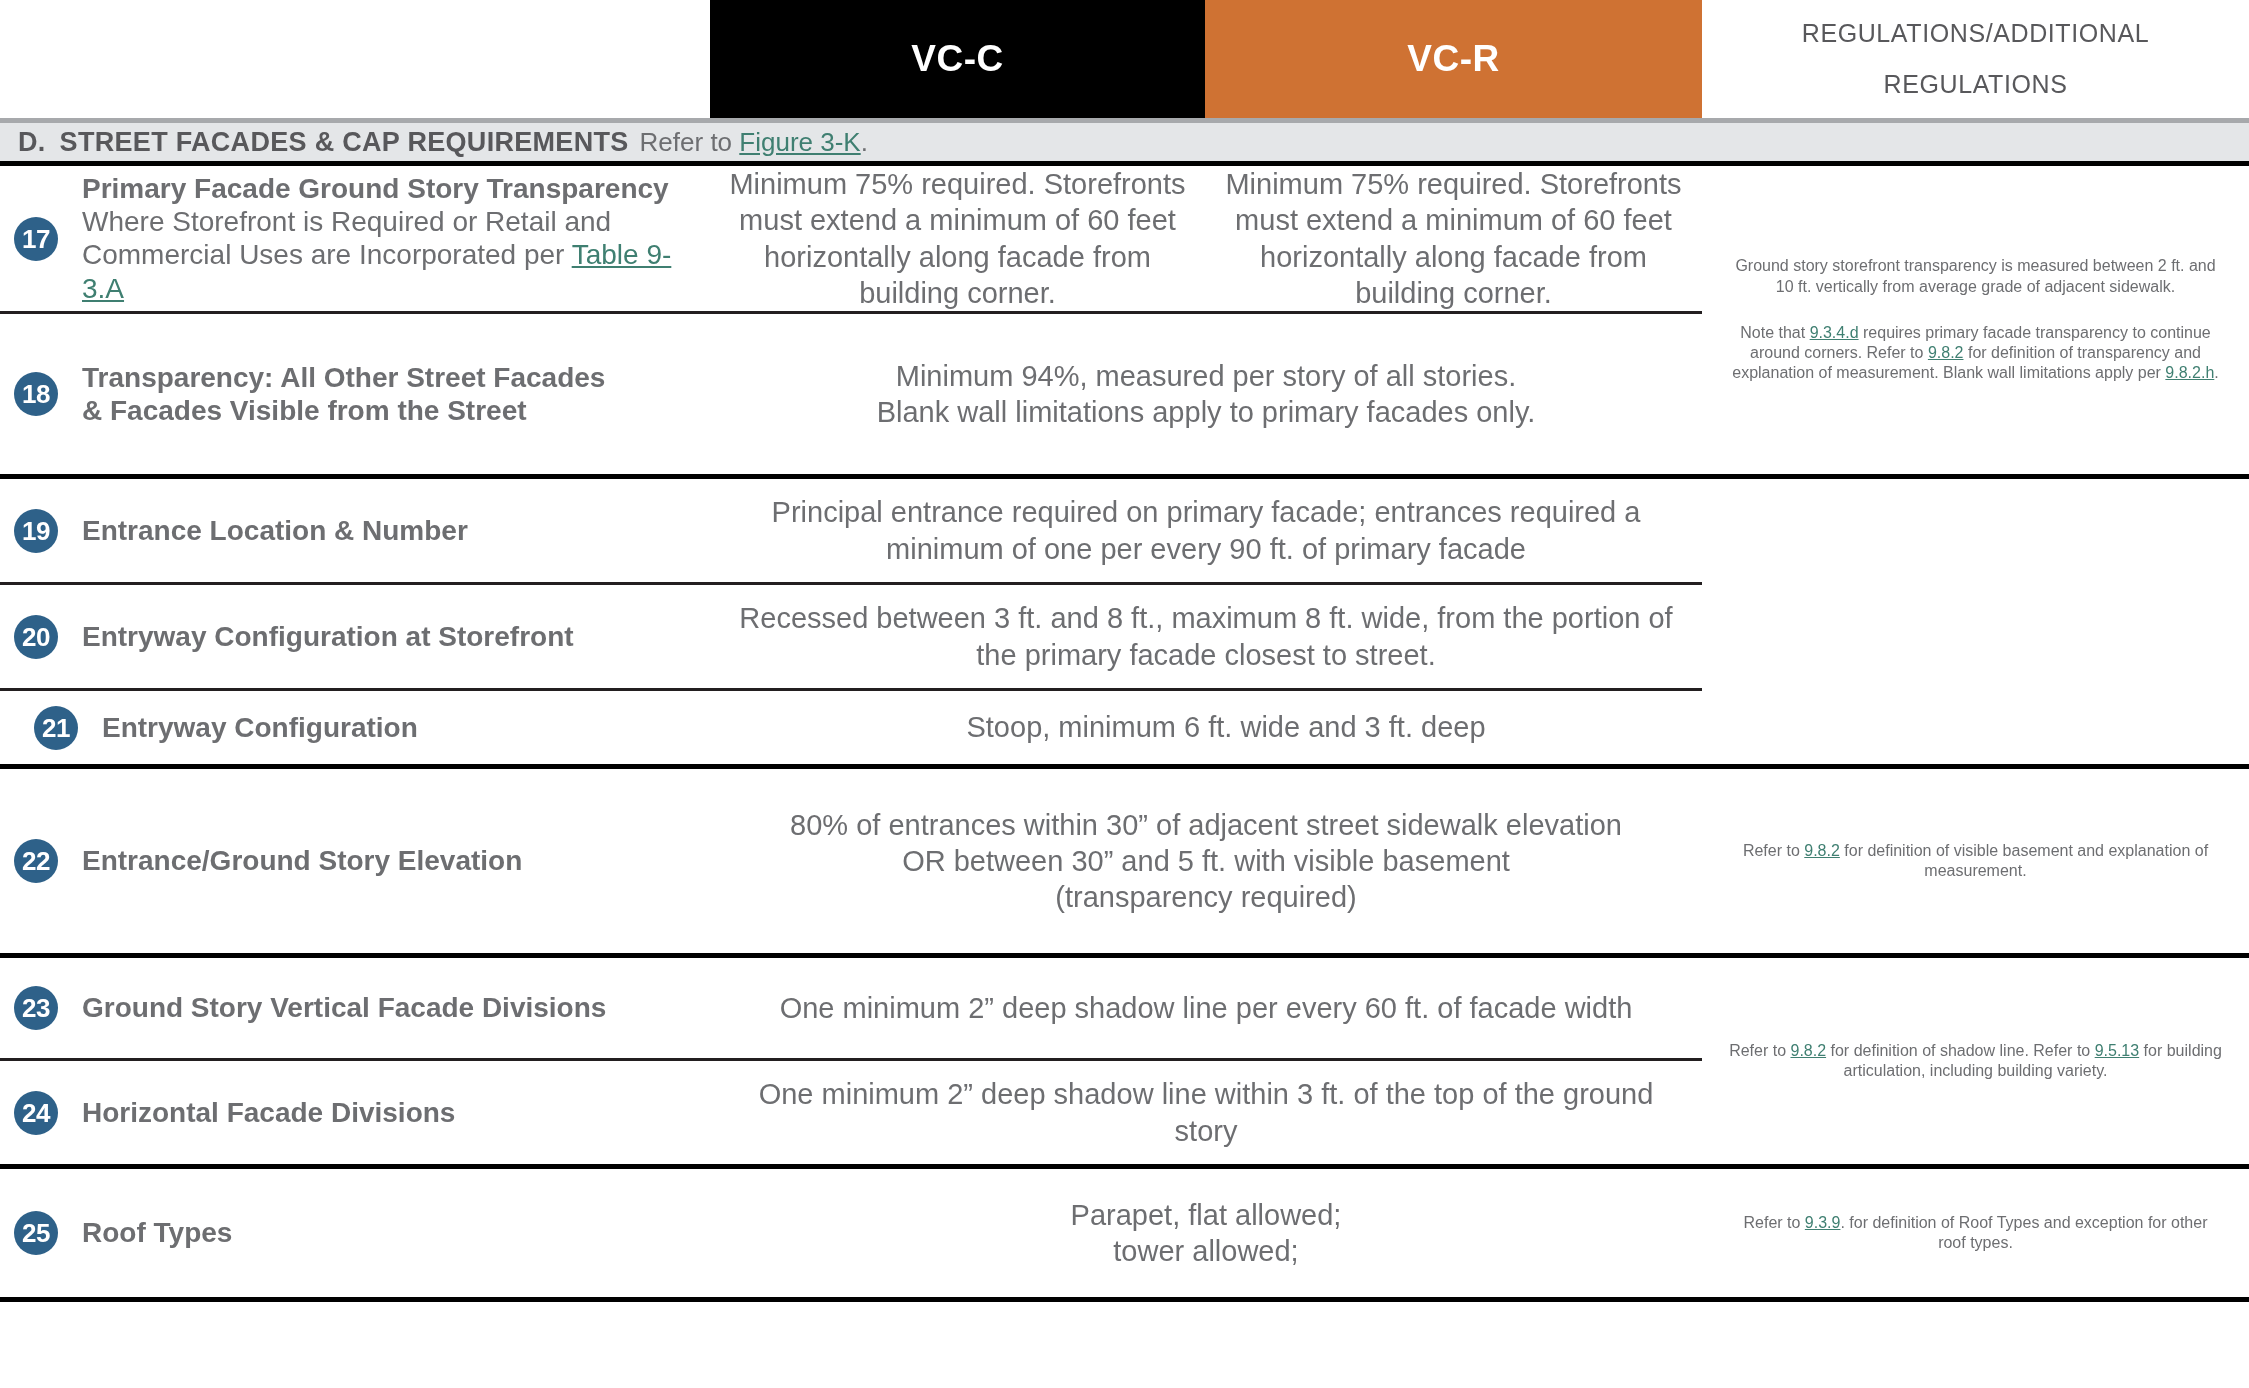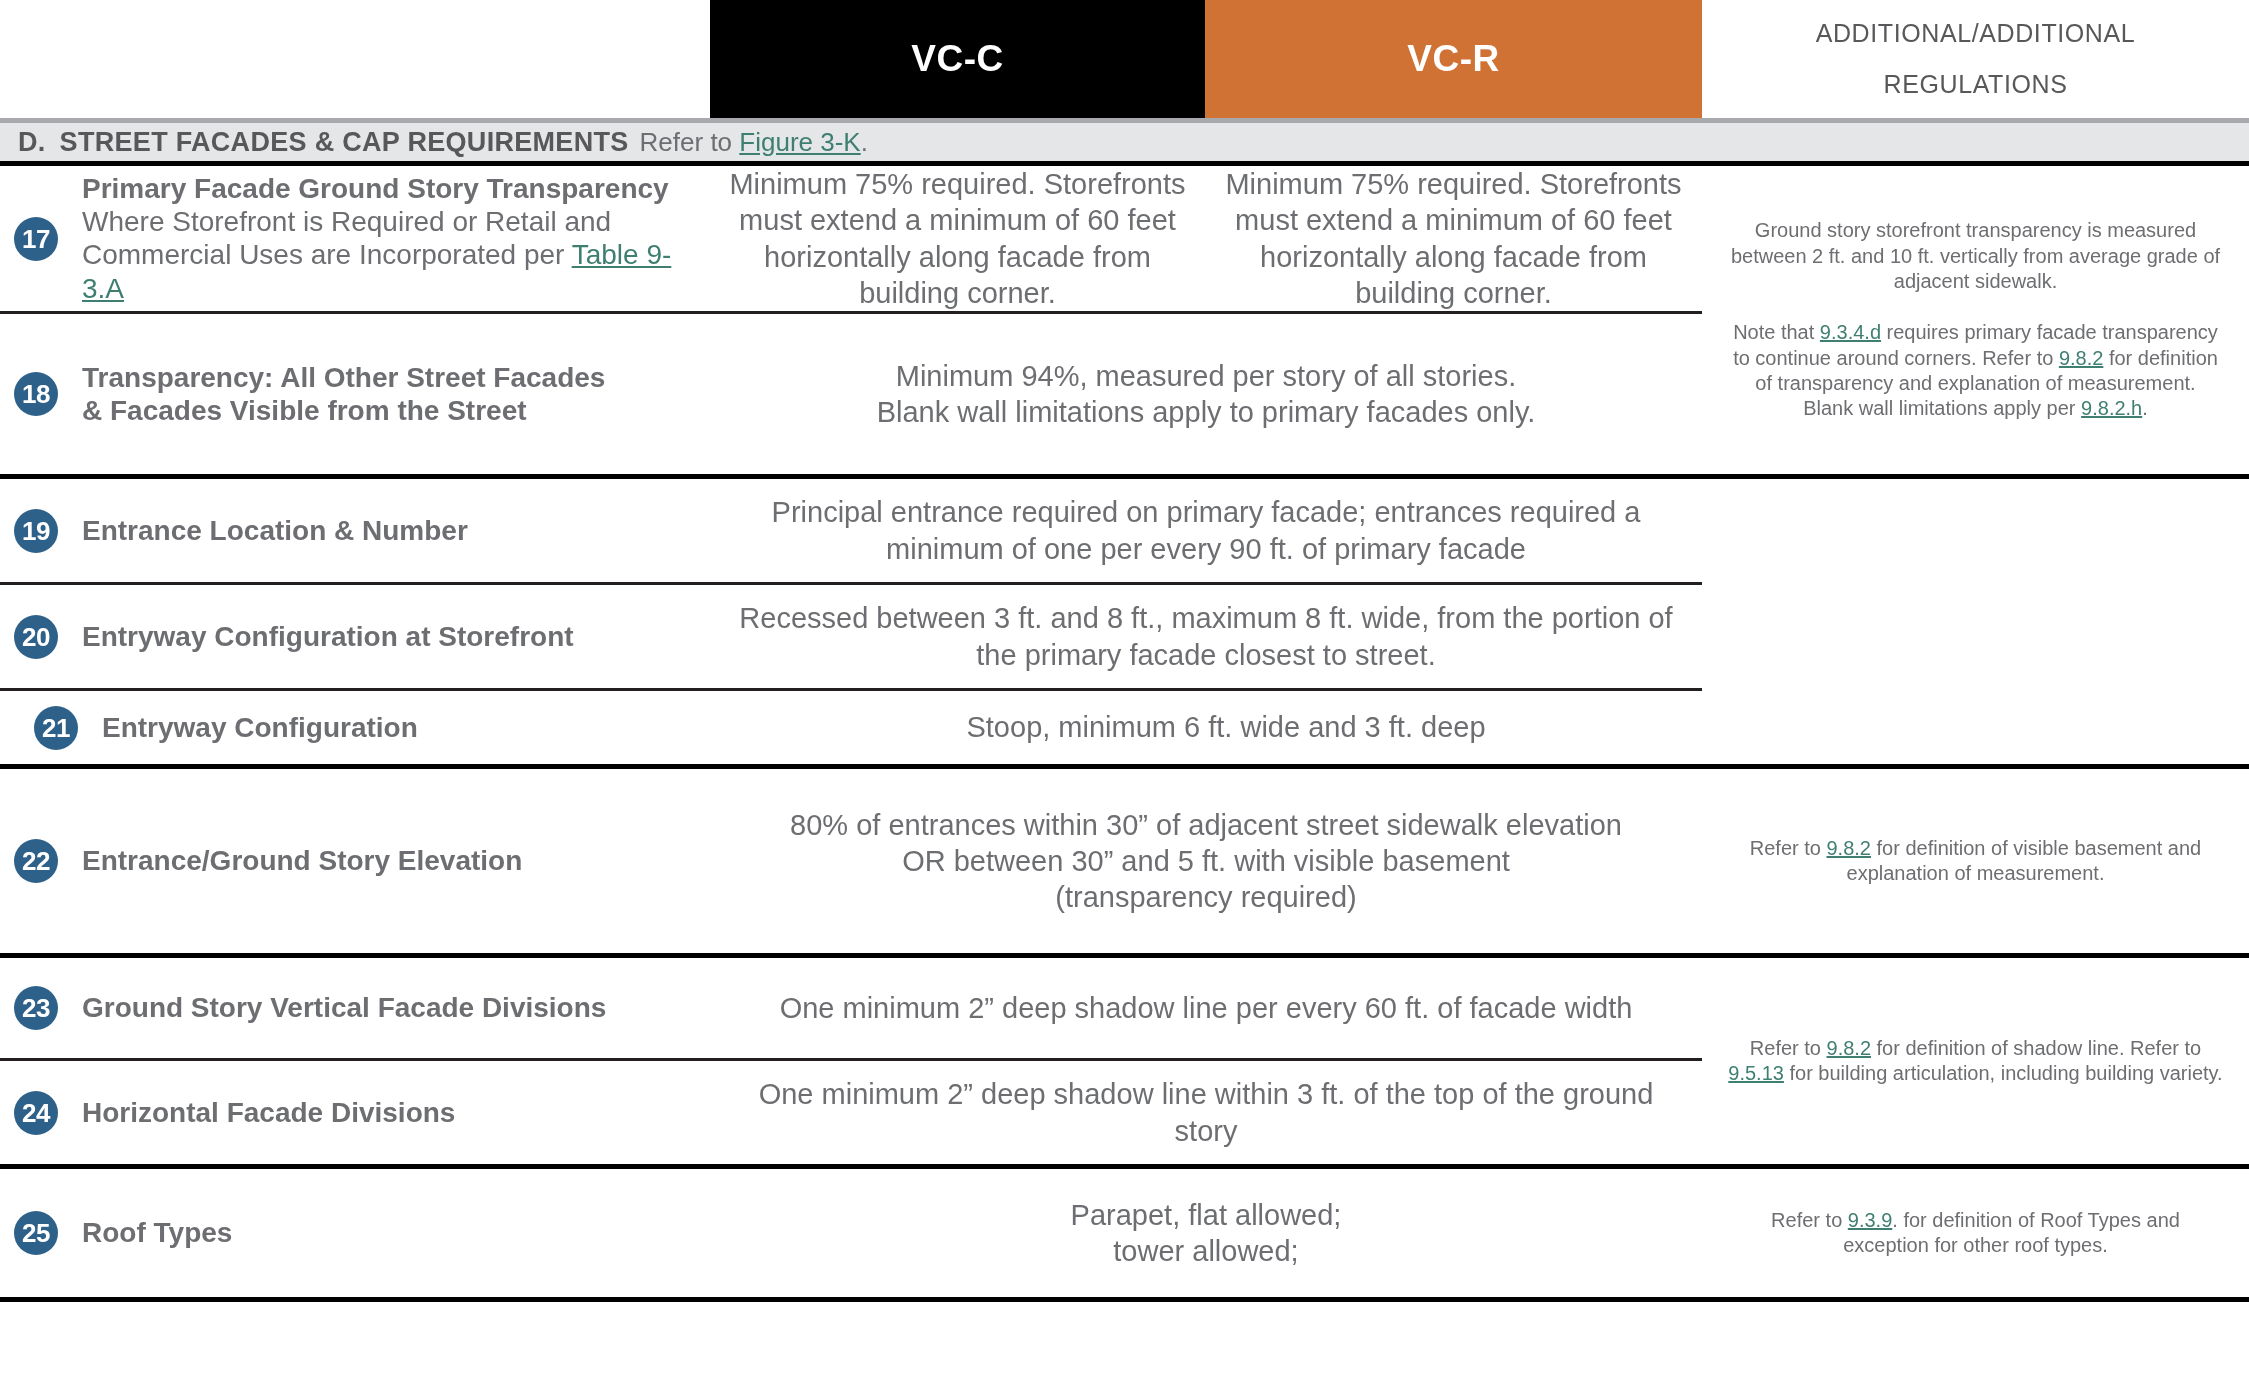--- a/index.html
+++ b/index.html
@@ -50,21 +50,21 @@
 
   .badge{
     width:44px;height:44px;border-radius:50%;background:#2e6189;
     color:#fff;font-size:26px;font-weight:bold;
     display:flex;align-items:center;justify-content:center;line-height:1;
     letter-spacing:-.5px;
   }
   .lbl{font-size:28px;font-weight:bold;color:#6d6e71;line-height:1.18;}
   .lbl-sub{font-size:28px;font-weight:normal;color:#6d6e71;line-height:1.2;}
   .val{font-size:29px;color:#6d6e71;line-height:1.25;text-align:center;}
-  .ref{font-size:20px;color:#6d6e71;line-height:1.27;text-align:center;}
+  .ref{font-size:16px;color:#6d6e71;line-height:1.27;text-align:center;}
   .ref p{margin:0;}
   .ref p + p{margin-top:26px;}
 
   
   .hr-thick{height:5px;background:#000;}
   .hr-thin{height:3px;background:#231f20;}
 
   
   .grp{display:flex;align-items:stretch;}
   .grp-left{display:flex;flex-direction:column;width:1702px;flex:0 0 1702px;}
@@ -79,21 +79,21 @@
 
   <div class="hdr">
     <div class="hdr-spacer"></div>
     <div class="hdr-vcc">
       <span class="hdr-zone-label">VC-C</span>
     </div>
     <div class="hdr-vcr">
       <span class="hdr-zone-label">VC-R</span>
     </div>
     <div class="hdr-ref">
-      <span class="hdr-ref-line">ADDITIONAL/ADDITIONAL</span>
+      <span class="hdr-ref-line">REGULATIONS/ADDITIONAL</span>
       <span class="hdr-ref-line">REGULATIONS</span>
     </div>
   </div>
 
   <div class="section-bar">
     <span class="section-letter">D.</span>
     <span class="section-title">STREET FACADES &amp; CAP REQUIREMENTS</span>
     <span class="section-note">
       <span>Refer to </span><a class="lnk" href="#">Figure 3-K</a><span>.</span>
     </span>

